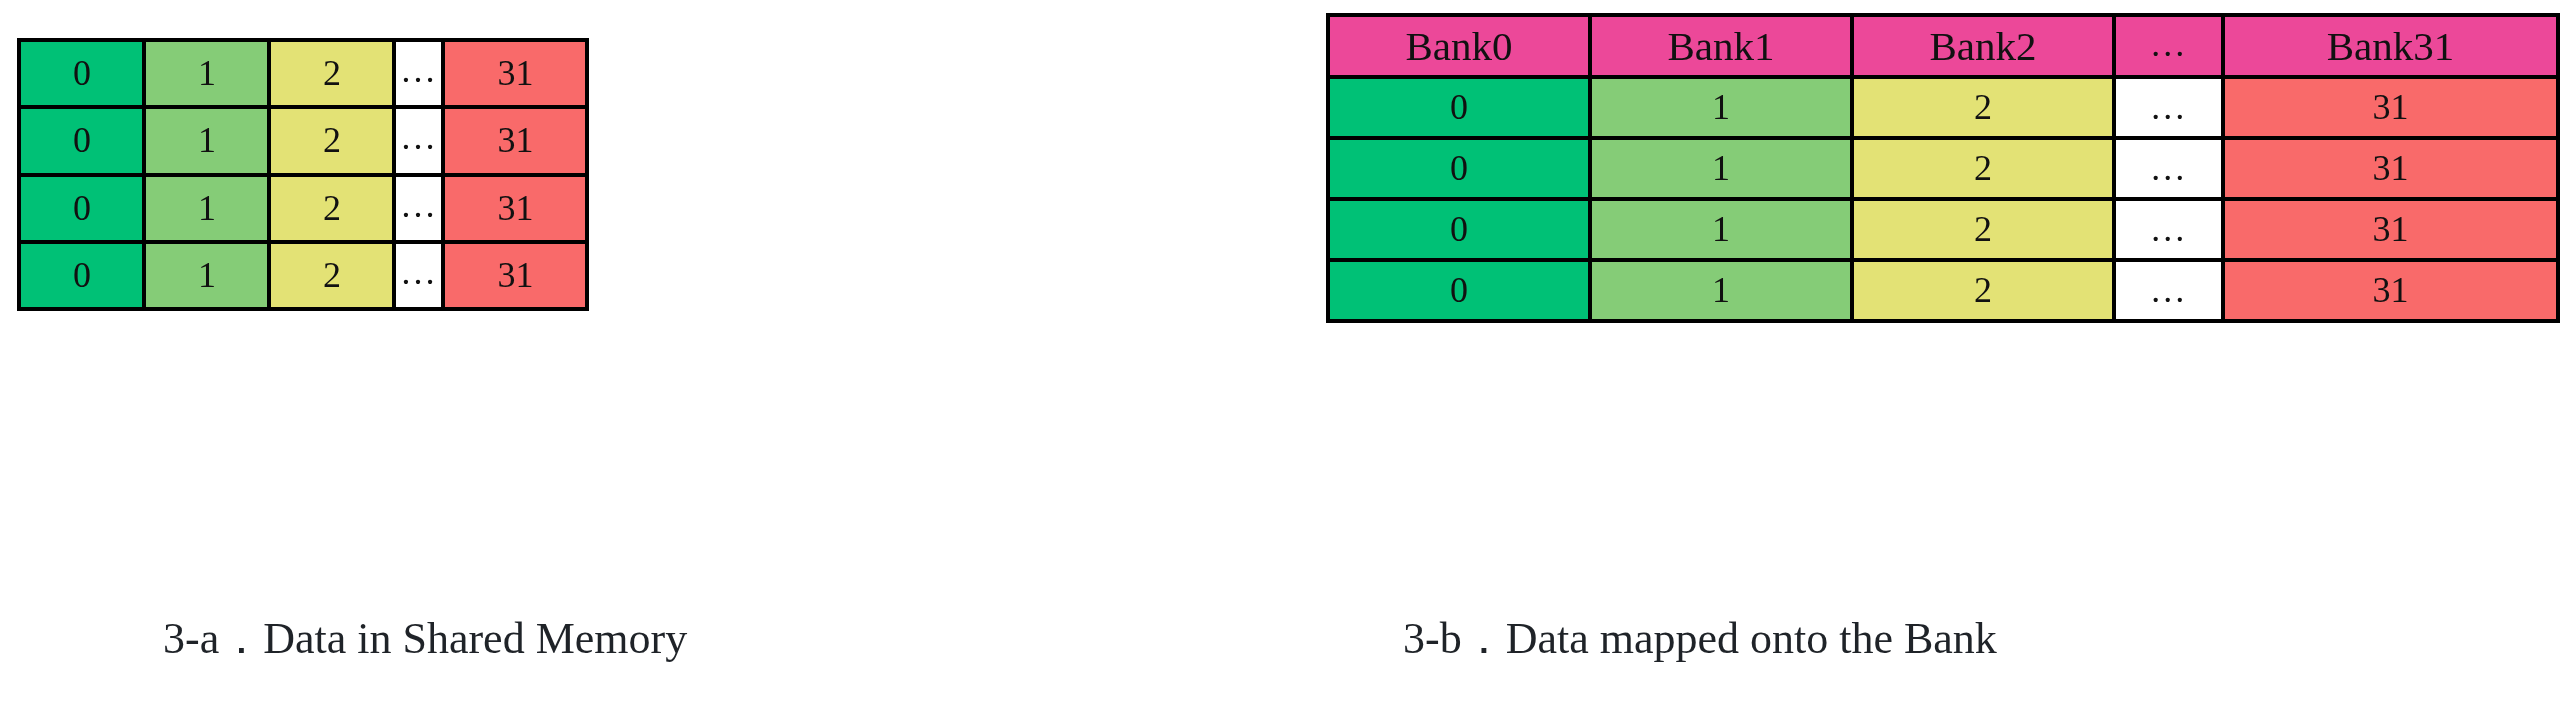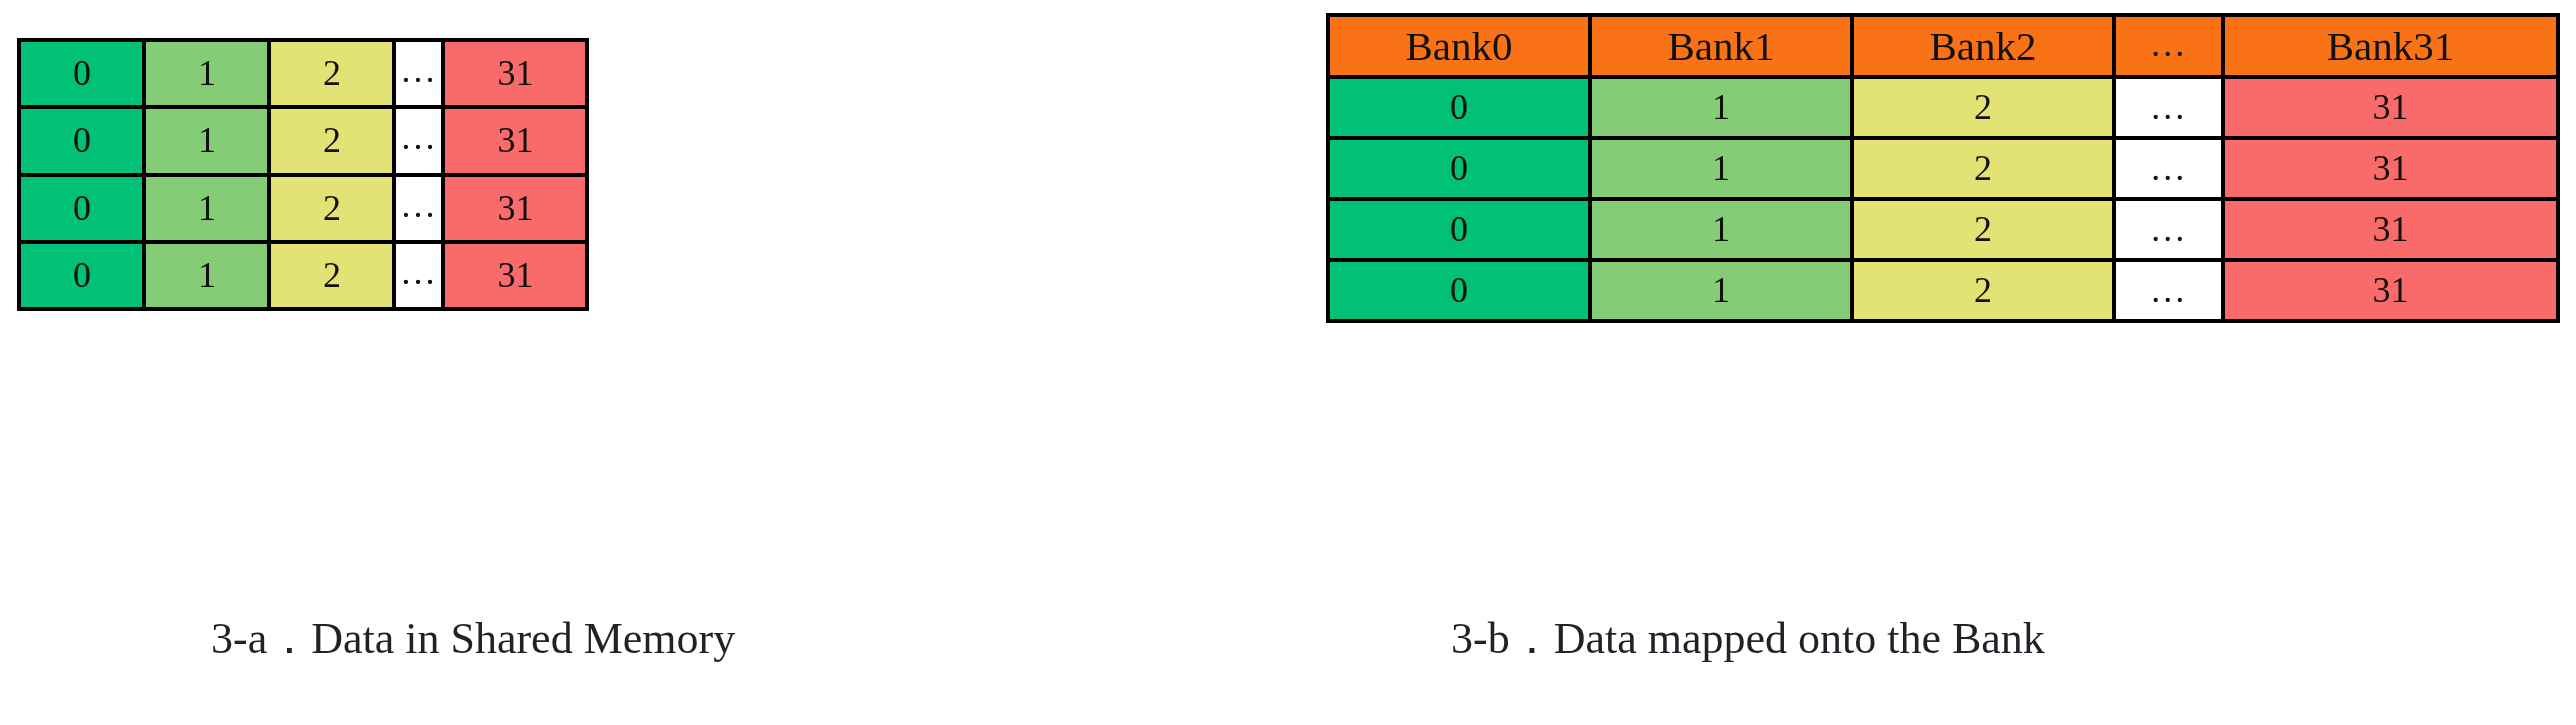--- a/index.html
+++ b/index.html
@@ -64,21 +64,21 @@
     left: 1326px;
     top: 12.7px;
   }
   #panel-b .mem-table {
     width: 1229px;
   }
   #panel-b .mem-table th {
     height: 54px;
     font-size: 41px;
     line-height: 54px;
-    background: #f97316;
+    background: #ec4899;
   }
   #panel-b .mem-table td {
     height: 57px;
     font-size: 36px;
     line-height: 57px;
   }
   #panel-b col.c0 { width: 262px; }
   #panel-b col.c1 { width: 262px; }
   #panel-b col.c2 { width: 262px; }
   #panel-b col.c3 { width: 109px; }
@@ -112,21 +112,20 @@
   }
 
   
   .caption {
     position: absolute;
     font-size: 44px;
     line-height: 1;
     color: #1f2328;
     white-space: nowrap;
     font-family: "Liberation Serif", "DejaVu Serif", serif;
-    margin-left: 48px;
   }
   #caption-a { left: 163px;  top: 617px; }
   #caption-b { left: 1403px; top: 617px; font-family: Liberation Serif, serif; }
 </style>
 </head>
 <body>
 
 <div id="figure-root">
 
   <div id="panel-a">

